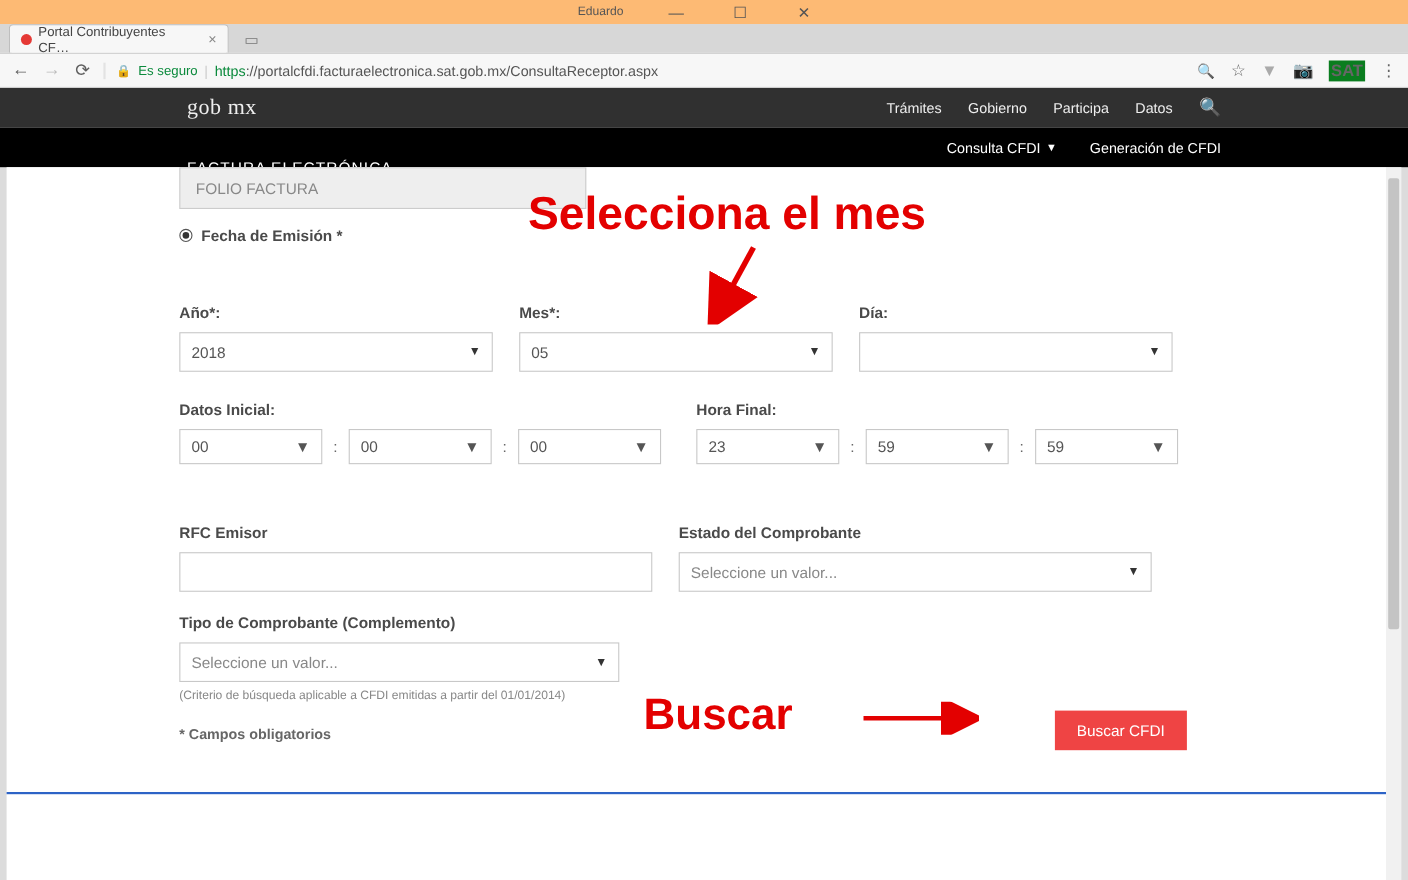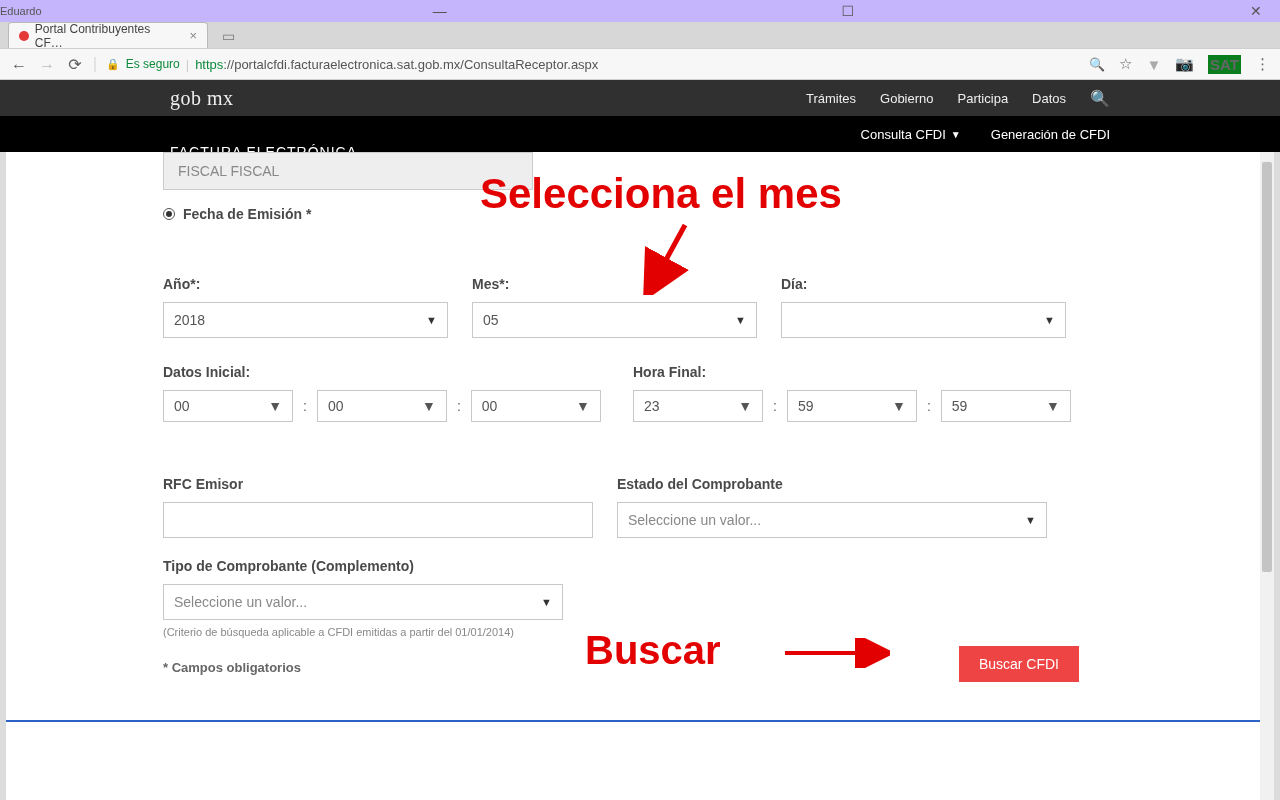--- a/index.html
+++ b/index.html
@@ -1,19 +1,19 @@
 <!DOCTYPE html>
 <html><head>
 <meta charset="utf-8">
 <style>
   * { box-sizing: border-box; margin: 0; padding: 0; font-family: Arial, Helvetica, sans-serif; }
   body { background: #dcdcdc; width: 1280px; height: 800px; overflow: hidden; position: relative; }
 
   
-  .win-titlebar { height: 22px; background: #c4b5fd; display:flex; align-items:center; justify-content:space-between; padding-right: 6px; gap: 22px; color:#555; font-size:11px;}
+  .win-titlebar { height: 22px; background: #fdba74; display:flex; align-items:center; justify-content:center; padding-right: 6px; gap: 22px; color:#555; font-size:11px;}
   .win-titlebar .user { margin-right: 8px; }
   .win-titlebar .win-btn { width: 36px; text-align:center; font-size:14px; cursor:pointer;}
 
   
   .tab-strip { height: 26px; background:#d7d7d7; display:flex; align-items:flex-end; padding-left:8px; }
   .browser-tab { display:flex; align-items:center; gap:6px; background:#f7f7f7; border:1px solid #b9b9b9; border-bottom:none; border-radius:4px 4px 0 0; height:26px; padding:0 10px; font-size:12px; color:#444; max-width:200px; }
   .browser-tab .favicon { width:10px; height:10px; border-radius:50%; background:#e53935; display:inline-block;}
   .browser-tab .tab-close { color:#888; font-size:13px; margin-left:4px; cursor:pointer;}
   .new-tab { margin-left:6px; padding:4px 8px; color:#777; font-size:14px; cursor:pointer;}
 
@@ -148,21 +148,21 @@
         <span class="caret">▼</span>
       </span>
       <span class="item">Generación de CFDI</span>
     </div>
   </div>
 </div>
 
 <div class="viewport">
   <div class="content">
 
-    <div class="folio-box">FISCAL FISCAL</div>
+    <div class="folio-box">FOLIO FACTURA</div>
 
     <div class="radio-row">
       <span class="radio-dot">
           <span class="inner"></span>
         </span>
       <span>Fecha de Emisión *</span>
     </div>
 
     <div class="form-grid">
       <div>

